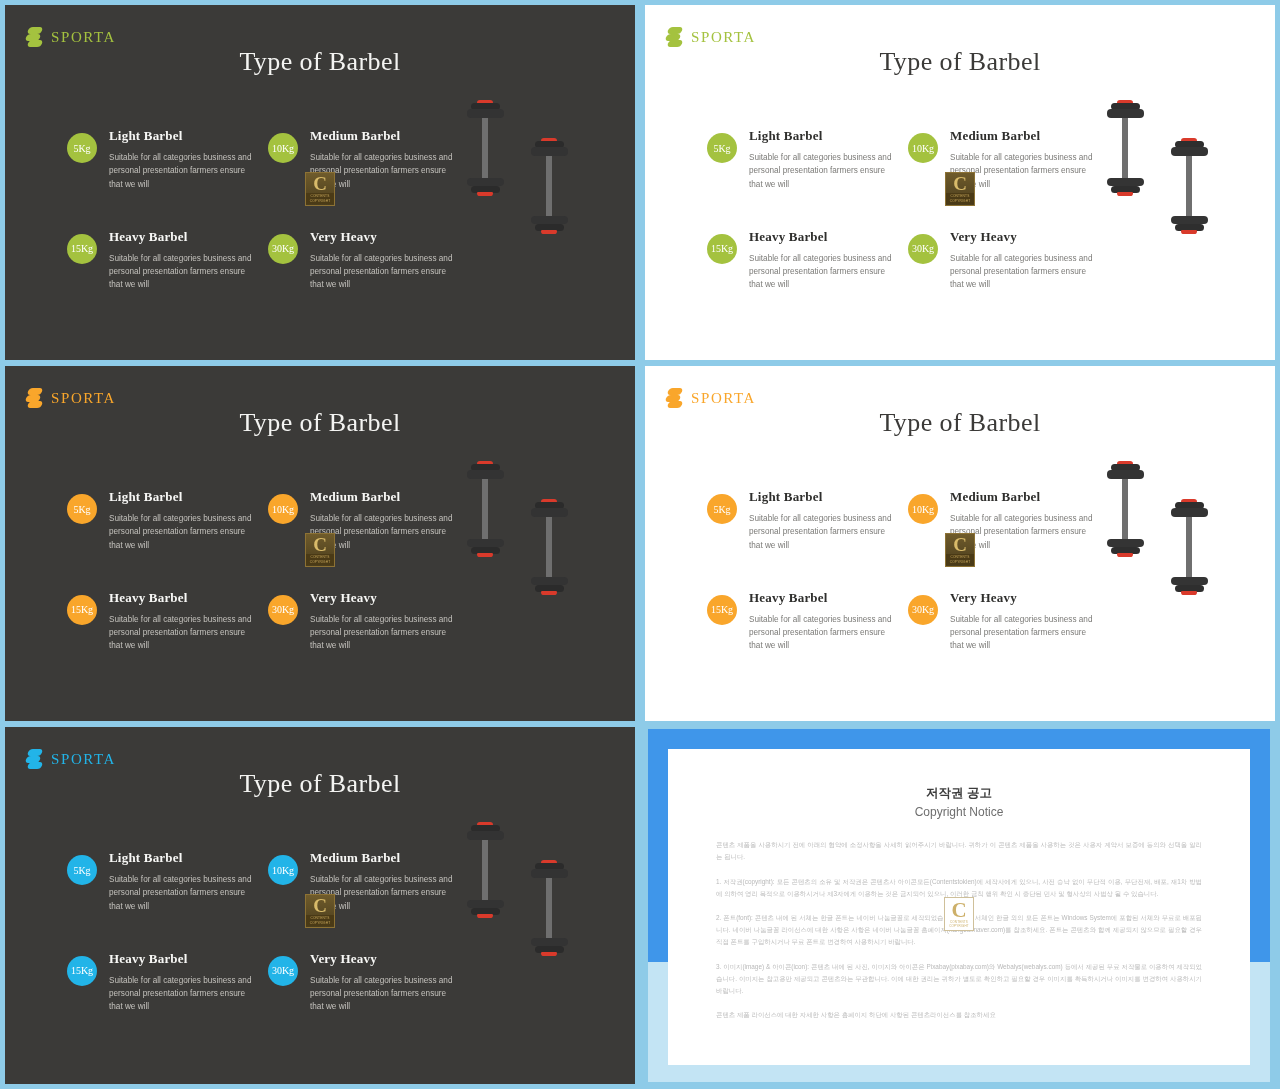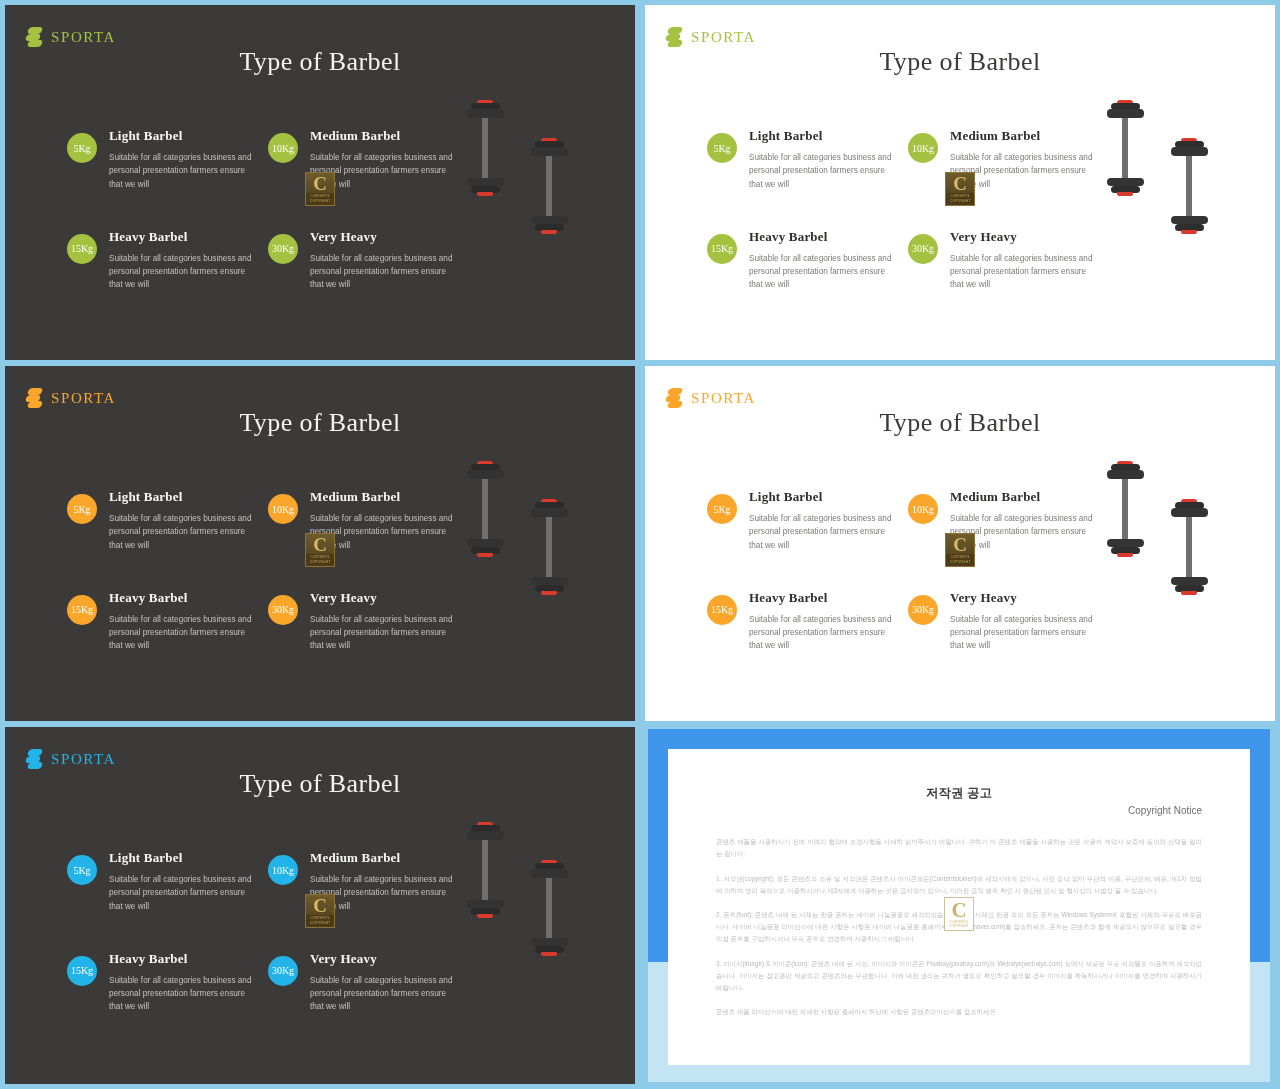--- a/index.html
+++ b/index.html
@@ -165,22 +165,22 @@
     overflow: hidden;
   }
   .notice-title {
     text-align: center;
     font-size: 12.5px;
     font-weight: 700;
     color: #3c3c3c;
     margin: 8px 0 3px 0;
   }
   .notice-sub {
-    text-align: right;
-    font-size: 10px;
+    text-align: center;
+    font-size: 12px;
     color: #6e6e6e;
     margin: 0 0 20px 0;
   }
   .notice-p {
     font-size: 6.4px;
     line-height: 1.85;
     color: #b9b9b9;
     margin: 0 0 13px 0;
     text-align: justify;
   }

